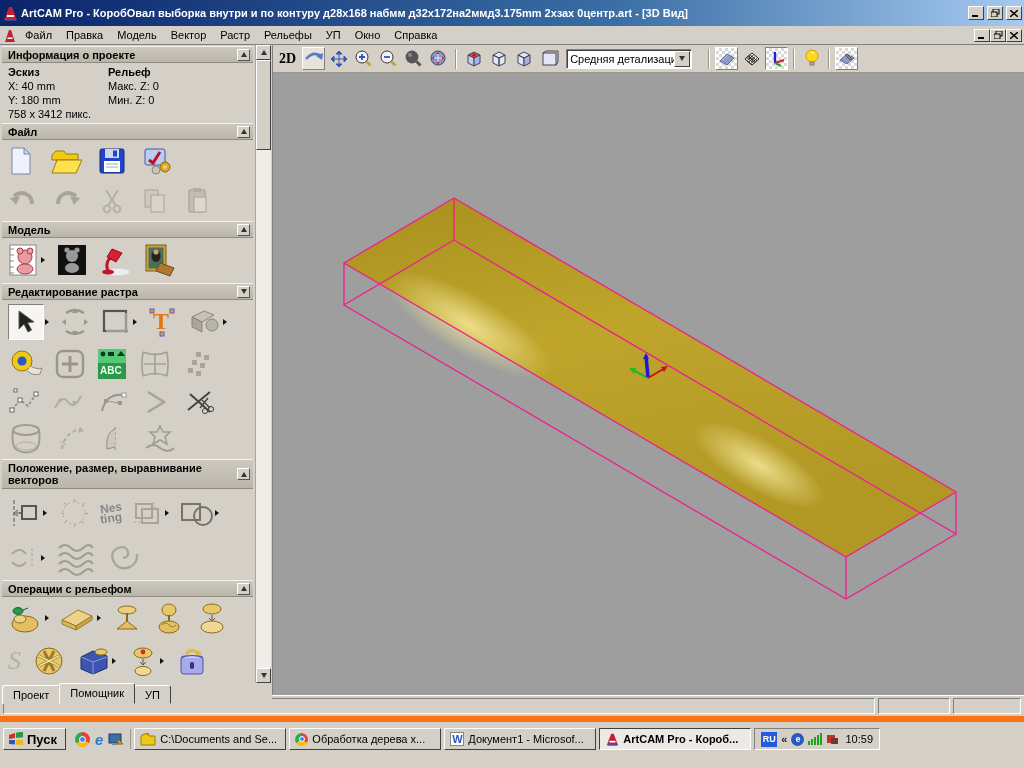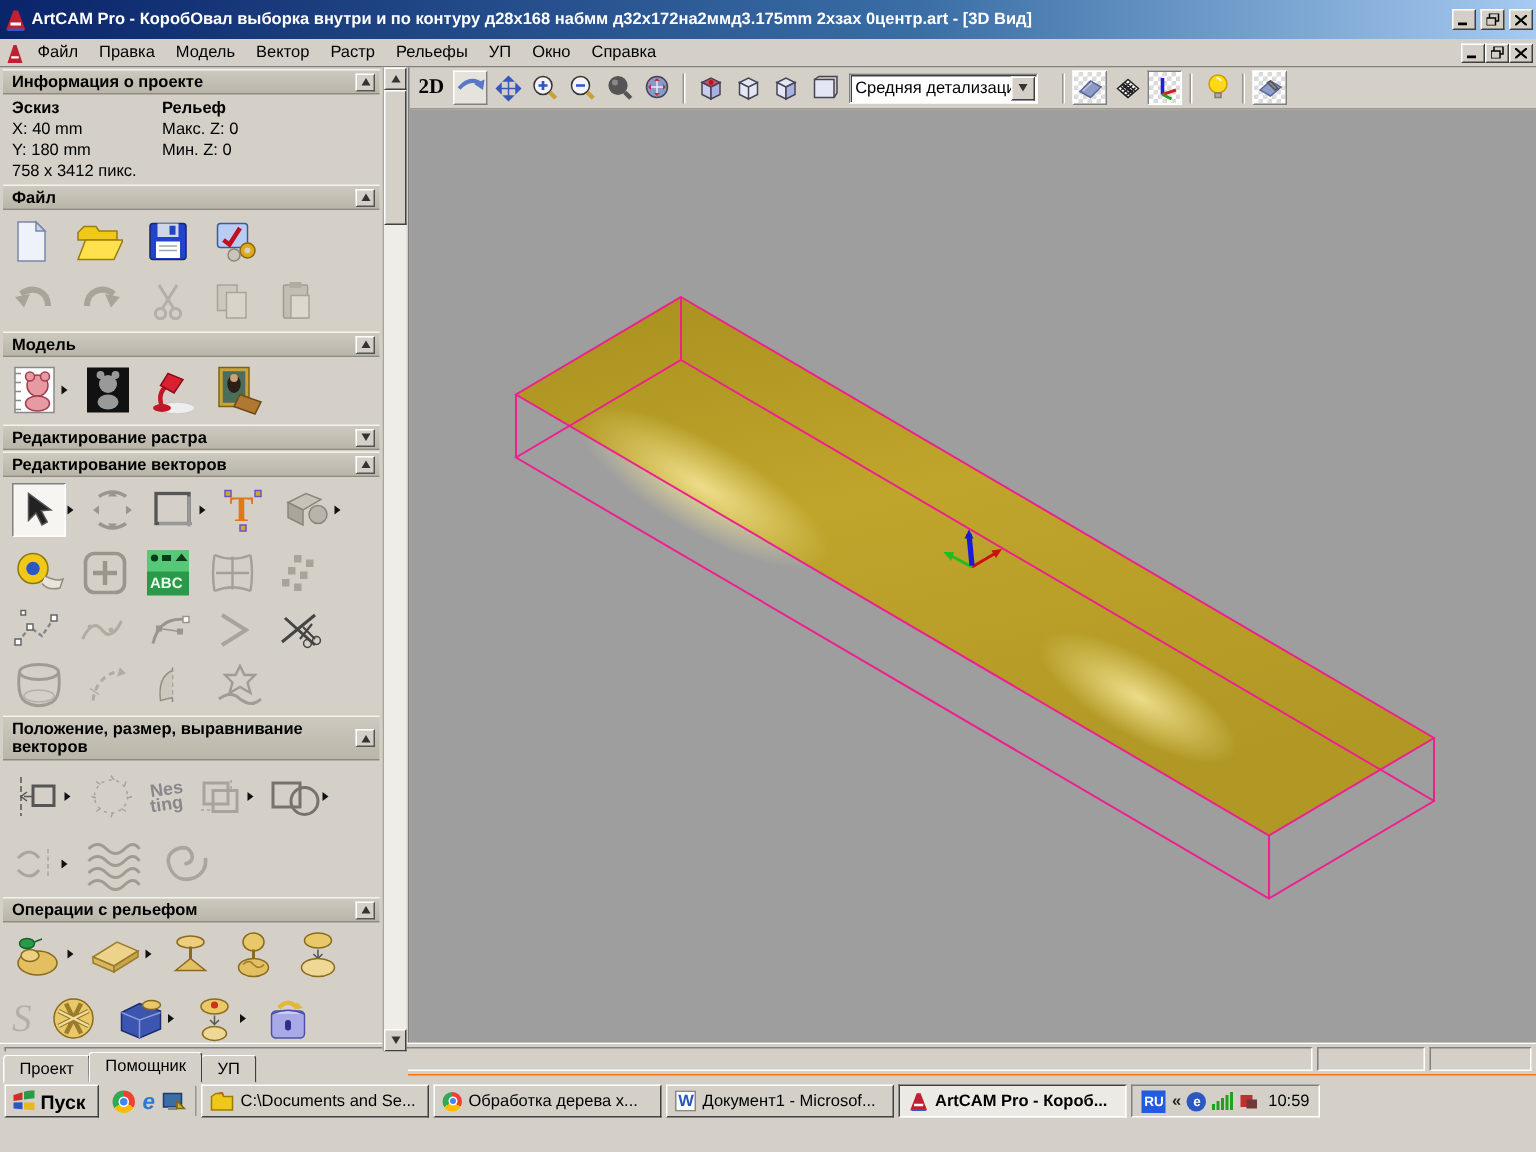--- a/index.html
+++ b/index.html
@@ -66,21 +66,21 @@
 
   .canvas{flex:1;background:#9e9e9e;position:relative;overflow:hidden;}
   .canvas svg{position:absolute;left:0;top:0;}
 
   
   .statusbar{height:21px;background:#d4d0c8;display:flex;align-items:stretch;gap:3px;padding:2px 3px;border-top:1px solid #fff;}
   .spane{border:1px solid;border-color:#808080 #fff #fff #808080;}
   .spane.grow{flex:1;}
 
   
-  .taskbar{height:28px;background:#d4d0c8;border-top:1px solid #f97316;display:flex;align-items:center;padding:17px 3px;gap:3px;}
+  .taskbar{height:28px;background:#d4d0c8;border-top:6px solid #f97316;display:flex;align-items:center;padding:17px 3px;gap:3px;}
   .startbtn{height:22px;display:flex;align-items:center;gap:3px;padding:0 8px 0 4px;background:#d4d0c8;border:1px solid;border-color:#fff #404040 #404040 #fff;font-weight:bold;font-size:13px;flex:none;}
   .ql{display:flex;align-items:center;gap:5px;padding:0 6px;flex:none;border-right:1px solid #9a968a;height:20px;}
   .taskbtn{height:22px;flex:1;max-width:152px;display:flex;align-items:center;gap:4px;padding:0 5px;background:#d4d0c8;border:1px solid;border-color:#fff #404040 #404040 #fff;overflow:hidden;text-align:right;}
   .taskbtn .lbl{white-space:nowrap;overflow:hidden;font-size:11px;}
   .taskbtn.active{background:#eceae5;border-color:#404040 #fff #fff #404040;font-weight:bold;}
   .tray{height:22px;display:flex;align-items:center;gap:4px;padding:0 6px;border:1px solid;border-color:#808080 #fff #fff #808080;flex:none;}
   .ru{width:16px;height:15px;background:#225ae0;color:#fff;font-size:9px;font-weight:bold;display:flex;align-items:center;justify-content:center;}
   .chev{font-weight:bold;color:#222;}
   .bars{display:flex;align-items:flex-end;gap:1px;height:12px;}
   .bars i{width:2px;background:#1fa31f;display:block;}
@@ -293,26 +293,20 @@
               </span>
           </div>
 
           <div class="sec-head">
             <span class="t">Редактирование растра</span>
             <span class="colbtn">
                 <span class="tri-down"></span>
               </span>
           </div>
 
-          <div class="sec-head">
-            <span class="t">Редактирование векторов</span>
-            <span class="colbtn">
-                <span class="tri-up"></span>
-              </span>
-          </div>
           <div class="iconrow" style="gap:8px;height:44px;">
             <span class="islot">
                 <span class="ibox pressed-tool" style="width:36px;height:36px;">
                   <svg width="22" height="24" viewBox="0 0 22 24">
                     <path d="M4 1 L4 19 L9 14 L13 22 L16.5 20 L12.5 12.5 L19 12 Z" fill="#222" stroke="#555"></path>
                   </svg>
                 </span>
                 <span class="fly"></span>
               </span>
             <span class="ibox">

